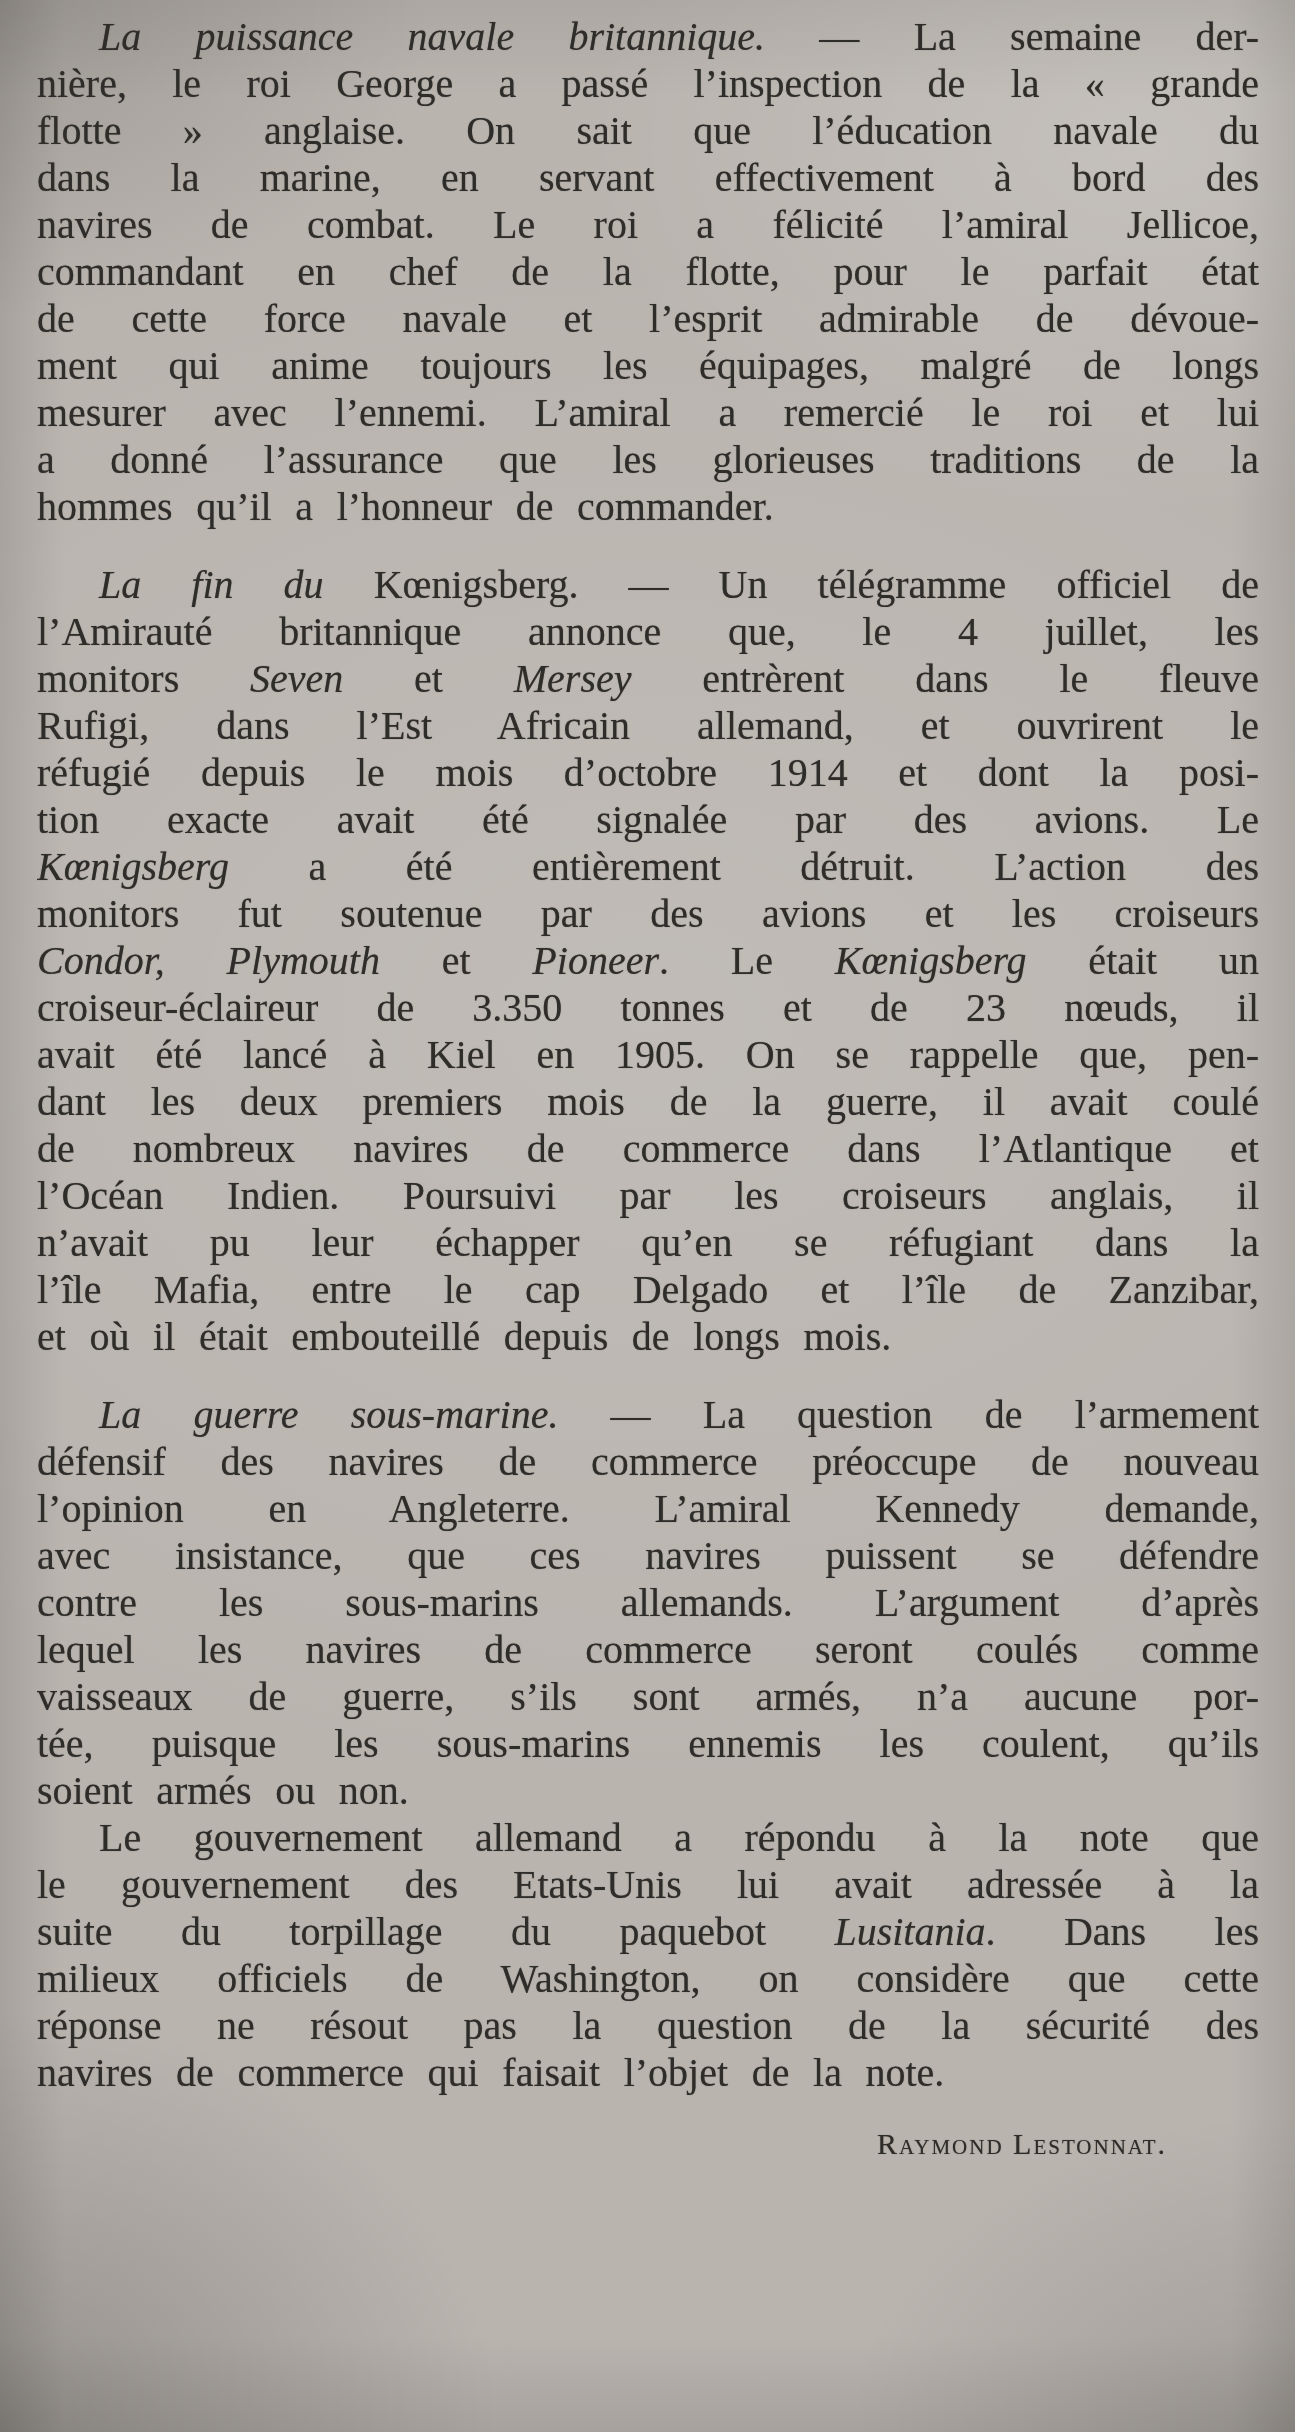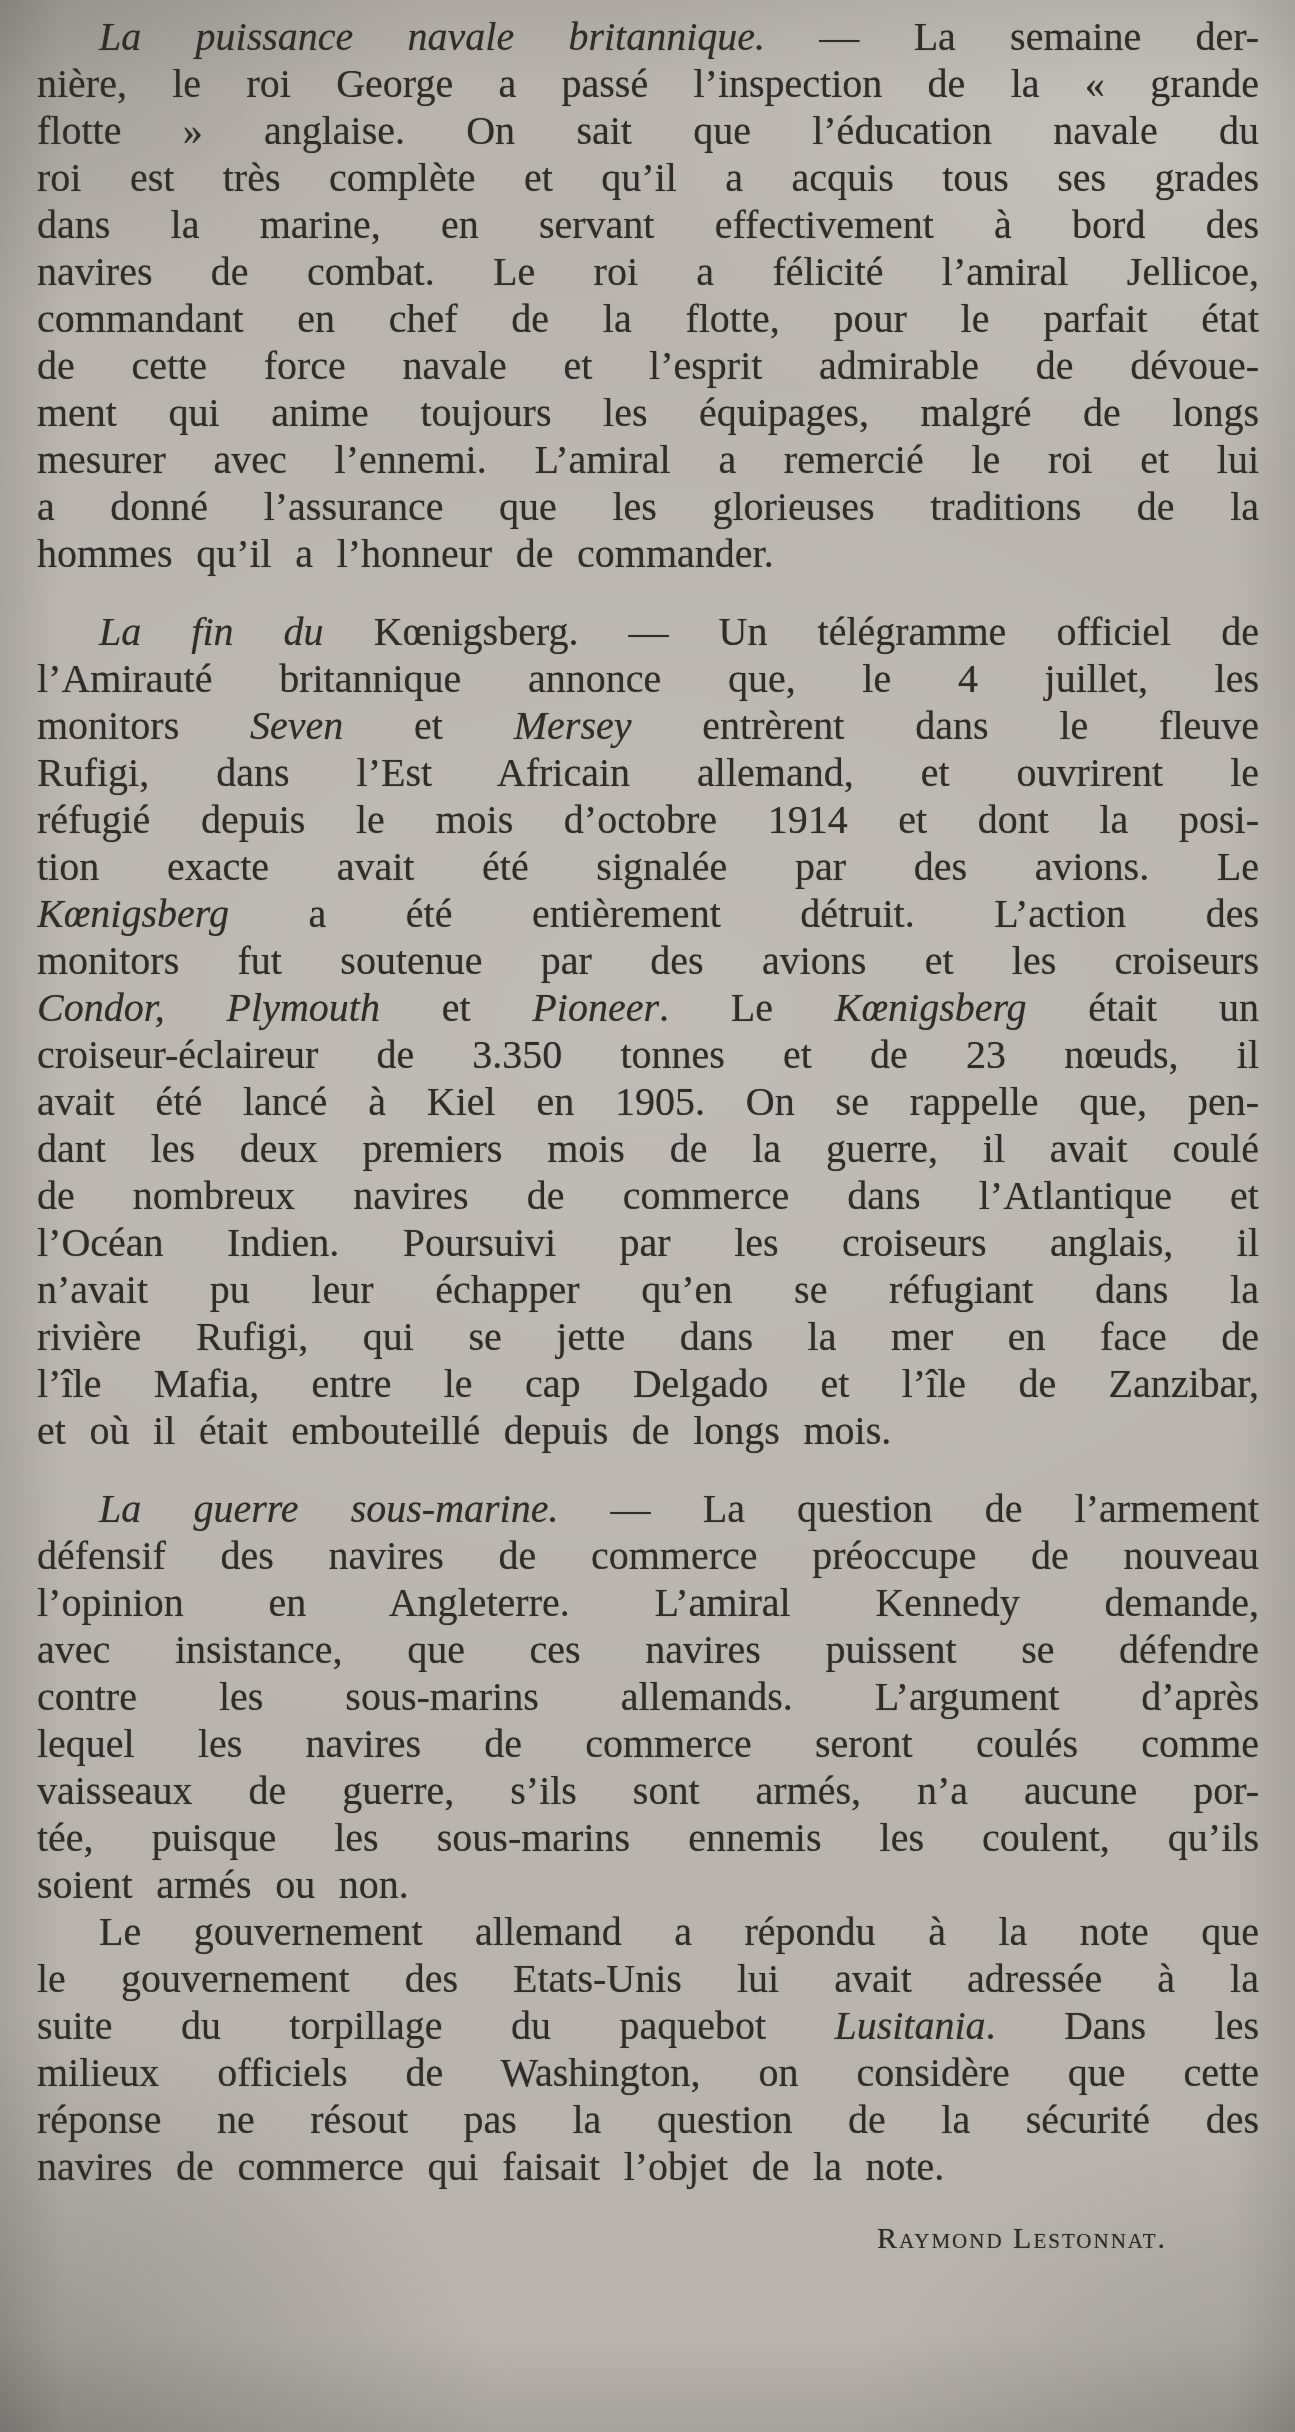--- a/index.html
+++ b/index.html
@@ -49,21 +49,20 @@
 </style>
 </head>
 <body>
 
 <div class="page">
   <div class="article" id="article">
       <div class="paragraph">
         <div class="line first"><span class="it">La puissance navale britannique.</span><span> — La semaine der-</span></div>
         <div class="line"><span>nière, le roi George a passé l’inspection de la « grande</span></div>
         <div class="line"><span>flotte » anglaise. On sait que l’éducation navale du</span></div>
-        <div class="line"><span>roi est très complète et qu’il a acquis tous ses grades</span></div>
         <div class="line"><span>dans la marine, en servant effectivement à bord des</span></div>
         <div class="line"><span>navires de combat. Le roi a félicité l’amiral Jellicoe,</span></div>
         <div class="line"><span>commandant en chef de la flotte, pour le parfait état</span></div>
         <div class="line"><span>de cette force navale et l’esprit admirable de dévoue-</span></div>
         <div class="line"><span>ment qui anime toujours les équipages, malgré de longs</span></div>
         <div class="line"><span>mesurer avec l’ennemi. L’amiral a remercié le roi et lui</span></div>
         <div class="line"><span>a donné l’assurance que les glorieuses traditions de la</span></div>
         <div class="line lastline"><span>hommes qu’il a l’honneur de commander.</span></div>
       </div>
       <div class="paragraph gap">
@@ -75,21 +74,20 @@
         <div class="line"><span>tion exacte avait été signalée par des avions. Le</span></div>
         <div class="line"><span class="it">Kœnigsberg</span><span> a été entièrement détruit. L’action des</span></div>
         <div class="line"><span>monitors fut soutenue par des avions et les croiseurs</span></div>
         <div class="line"><span class="it">Condor, Plymouth</span><span> et </span><span class="it">Pioneer</span><span>. Le </span><span class="it">Kœnigsberg</span><span> était un</span></div>
         <div class="line"><span>croiseur-éclaireur de 3.350 tonnes et de 23 nœuds, il</span></div>
         <div class="line"><span>avait été lancé à Kiel en 1905. On se rappelle que, pen-</span></div>
         <div class="line"><span>dant les deux premiers mois de la guerre, il avait coulé</span></div>
         <div class="line"><span>de nombreux navires de commerce dans l’Atlantique et</span></div>
         <div class="line"><span>l’Océan Indien. Poursuivi par les croiseurs anglais, il</span></div>
         <div class="line"><span>n’avait pu leur échapper qu’en se réfugiant dans la</span></div>
-        <div class="line"><span>rivière Rufigi, qui se jette dans la mer en face de</span></div>
         <div class="line"><span>l’île Mafia, entre le cap Delgado et l’île de Zanzibar,</span></div>
         <div class="line lastline"><span>et où il était embouteillé depuis de longs mois.</span></div>
       </div>
       <div class="paragraph gap">
         <div class="line first"><span class="it">La guerre sous-marine.</span><span> — La question de l’armement</span></div>
         <div class="line"><span>défensif des navires de commerce préoccupe de nouveau</span></div>
         <div class="line"><span>l’opinion en Angleterre. L’amiral Kennedy demande,</span></div>
         <div class="line"><span>avec insistance, que ces navires puissent se défendre</span></div>
         <div class="line"><span>contre les sous-marins allemands. L’argument d’après</span></div>
         <div class="line"><span>lequel les navires de commerce seront coulés comme</span></div>

